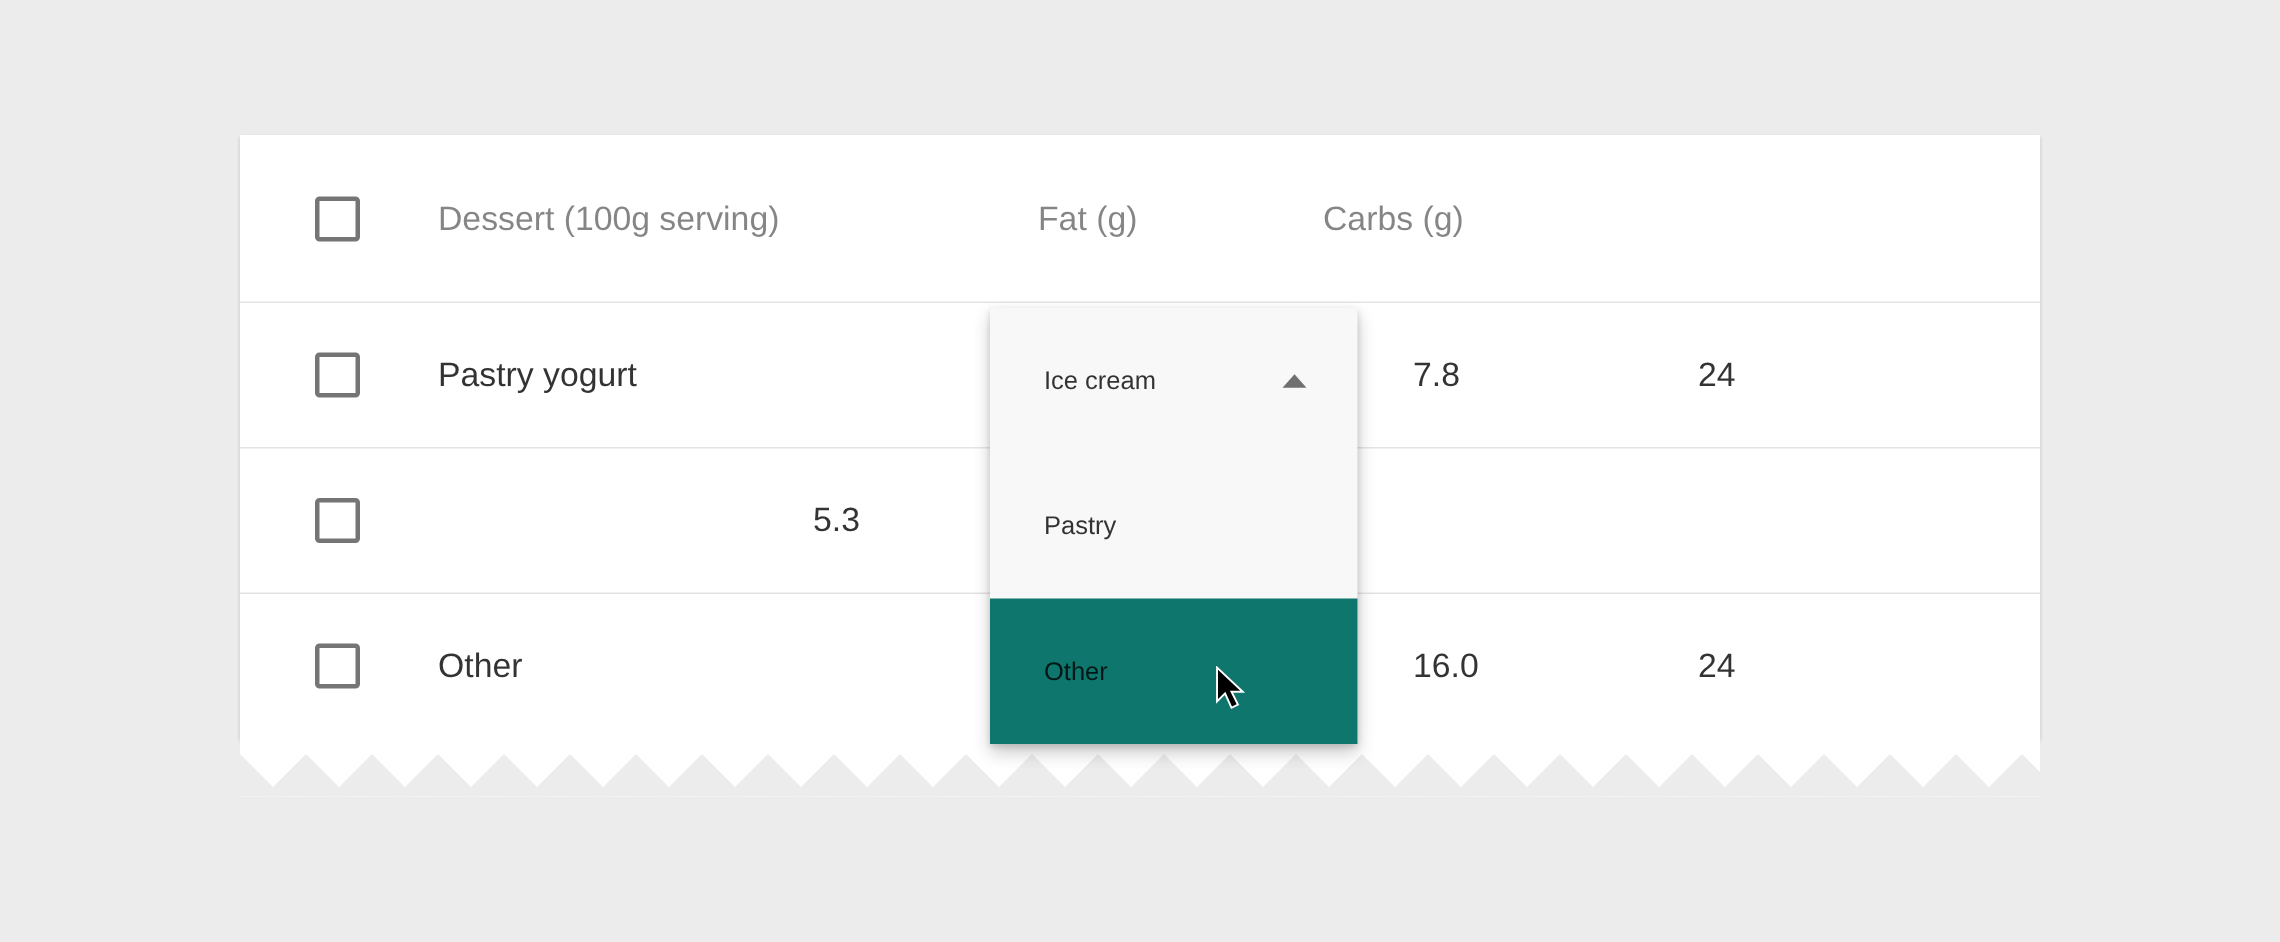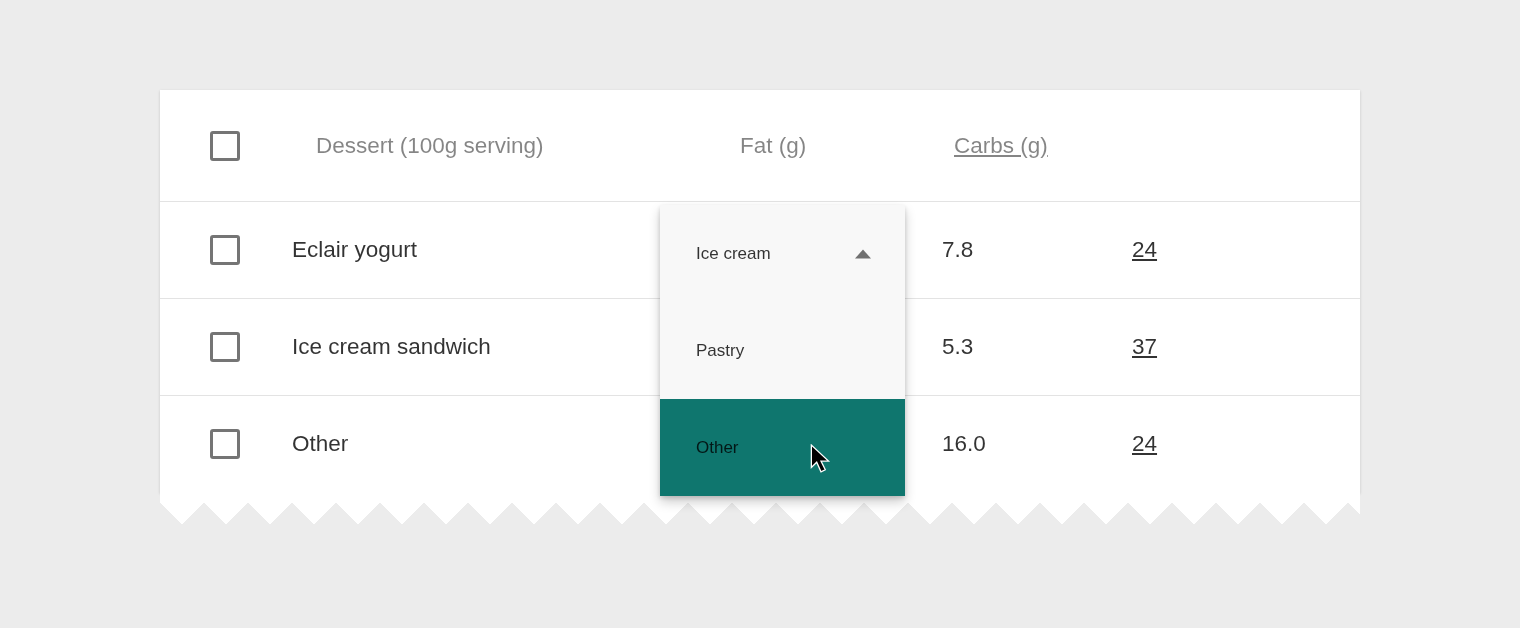--- a/index.html
+++ b/index.html
@@ -30,27 +30,26 @@
     padding: 0 50px 0 50px;
   }
   .header-row {
     height: 112px;
     border-bottom: 1px solid #e3e3e3;
   }
   .col-checkbox { width: 82px; flex: 0 0 auto; display:flex; align-items:center; }
   .col-dessert  { width: 400px; flex: 0 0 auto; }
   .col-type     { width: 250px; flex: 0 0 auto; }
   .col-fat      { width: 190px; flex: 0 0 auto; text-align: right; }
-  .col-carbs    { width: 178px; flex: 0 0 auto; text-align: right; text-decoration: underline; }
+  .col-carbs    { width: 178px; flex: 0 0 auto; text-align: right; }
 
   .header-row .label {
     color: rgba(0,0,0,0.48);
     font-size: 22.5px;
     font-weight: 500;
-    margin-left: 24px;
   }
   .cell {
     font-size: 22.5px;
     color: rgba(0,0,0,0.80);
     font-weight: 400;
   }
   .num { text-align: left; }
 
   
   .checkbox {
@@ -130,31 +129,30 @@
       </div>
       <div class="col-dessert label">Dessert (100g serving)</div>
       <div class="col-fat label num">Fat (g)</div>
       <div class="col-carbs label num">Carbs (g)</div>
     </div>
 
     <div class="row">
       <div class="col-checkbox">
           <span class="checkbox"></span>
         </div>
-      <div class="col-dessert cell">Eclair yogurt</div>
+      <div class="col-dessert cell">Pastry yogurt</div>
       <div class="col-type cell"></div>
       <div class="col-fat cell num">7.8</div>
       <div class="col-carbs cell num">24</div>
     </div>
 
     <div class="row">
       <div class="col-checkbox">
           <span class="checkbox"></span>
         </div>
-      <div class="col-dessert cell">Ice cream sandwich</div>
       <div class="col-type cell"></div>
       <div class="col-fat cell num">5.3</div>
       <div class="col-carbs cell num">37</div>
     </div>
 
     <div class="row">
       <div class="col-checkbox">
           <span class="checkbox"></span>
         </div>
       <div class="col-dessert cell">Other</div>

